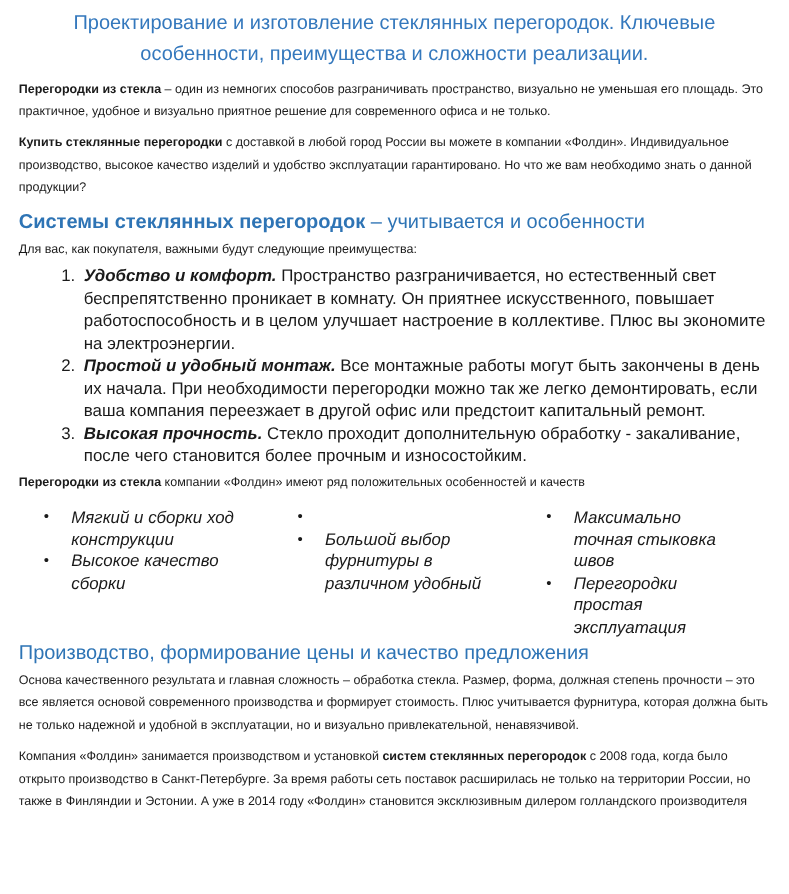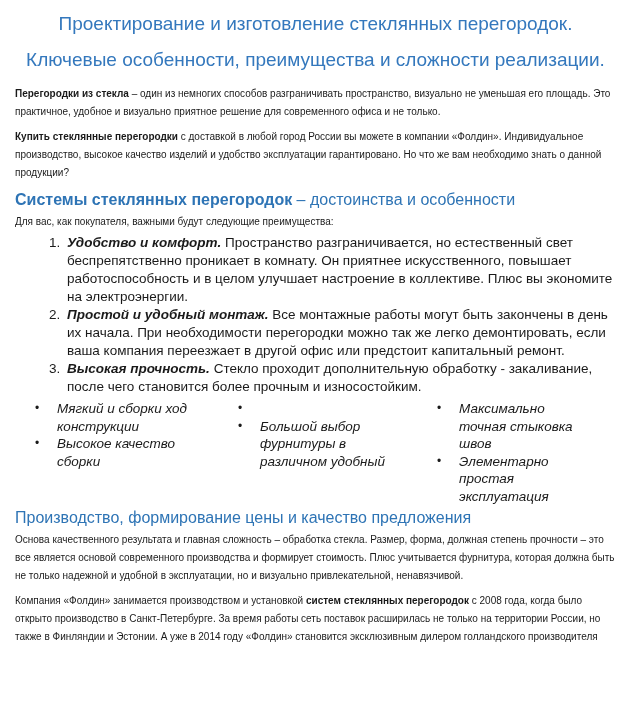--- a/index.html
+++ b/index.html
@@ -10,21 +10,21 @@
   }
   html,body{margin:0;padding:0;background:#ffffff;}
   body{
     width:631px;height:715px;overflow:hidden;
     font-family:"Liberation Sans",sans-serif;
     color:var(--text);
     -webkit-font-smoothing:antialiased;
   }
   .page{padding:4px 15px 0 15px;width:601px;}
   .doc-title{
-    font-size:19px;line-height:36px;font-weight:400;
+    font-size:16px;line-height:25px;font-weight:400;
     color:var(--title-blue);text-align:center;
     margin:2px 0 7px 0;
   }
   p.body{
     font-size:10px;line-height:18px;
     margin:0 0 7px 0;
   }
   .b{font-weight:bold;}
   .it{font-style:italic;font-weight:bold;}
   h2.sect{
@@ -54,30 +54,31 @@
 <body>
 
 <div class="page">
 
   <h1 class="doc-title">Проектирование и изготовление стеклянных перегородок. Ключевые особенности, преимущества и сложности реализации.</h1>
 
   <p class="body"><span class="b">Перегородки из стекла</span><span> – один из немногих способов разграничивать пространство, визуально не уменьшая его площадь. Это практичное, удобное и визуально приятное решение для современного офиса и не только.</span></p>
 
   <p class="body"><span class="b">Купить стеклянные перегородки</span><span> с доставкой в любой город России вы можете в компании «Фолдин». Индивидуальное производство, высокое качество изделий и удобство эксплуатации гарантировано. Но что же вам необходимо знать о данной продукции?</span></p>
 
-  <h2 class="sect"><span class="b">Системы стеклянных перегородок</span><span> – достоинства и особенности</span></h2>
+  <h2 class="sect"><span class="b">Системы стеклянных перегородок</span><span> – учитывается и особенности</span></h2>
 
   <p class="body lead">Для вас, как покупателя, важными будут следующие преимущества:</p>
 
   <ol class="advantages">
     <li><span class="it">Удобство и комфорт.</span><span> Пространство разграничивается, но естественный свет беспрепятственно проникает в комнату. Он приятнее искусственного, повышает работоспособность и в целом улучшает настроение в коллективе. Плюс вы экономите на электроэнергии.</span></li>
     <li><span class="it">Простой и удобный монтаж.</span><span> Все монтажные работы могут быть закончены в день их начала. При необходимости перегородки можно так же легко демонтировать, если ваша компания переезжает в другой офис или предстоит капитальный ремонт.</span></li>
     <li><span class="it">Высокая прочность.</span><span> Стекло проходит дополнительную обработку - закаливание, после чего становится более прочным и износостойким.</span></li>
   </ol>
 
+  <p class="body features-intro"><span class="b">Перегородки из стекла</span><span> компании «Фолдин» имеют ряд положительных особенностей и качеств</span></p>
 
   <div class="cols">
     <div class="col c1">
       <ul class="feat">
         <li>
             <span class="blt">•</span>
             <span class="ftx">Мягкий и сборки ход конструкции</span>
           </li>
         <li>
             <span class="blt">•</span>
@@ -97,21 +98,21 @@
       </ul>
     </div>
     <div class="col c3">
       <ul class="feat">
         <li>
             <span class="blt">•</span>
             <span class="ftx">Максимально точная стыковка швов</span>
           </li>
         <li>
             <span class="blt">•</span>
-            <span class="ftx">Элементарно простая эксплуатация</span>
+            <span class="ftx">Перегородки простая эксплуатация</span>
           </li>
       </ul>
     </div>
   </div>
 
   <h2 class="sect">Производство, формирование цены и качество предложения</h2>
 
   <p class="body">Основа качественного результата и главная сложность – обработка стекла. Размер, форма, должная степень прочности – это все является основой современного производства и формирует стоимость. Плюс учитывается фурнитура, которая должна быть не только надежной и удобной в эксплуатации, но и визуально привлекательной, ненавязчивой.</p>
 
   <p class="body"><span>Компания «Фолдин» занимается производством и установкой </span><span class="b">систем стеклянных перегородок</span><span> с 2008 года, когда было открыто производство в Санкт-Петербурге. За время работы сеть поставок расширилась не только на территории России, но также в Финляндии и Эстонии. А уже в 2014 году «Фолдин» становится эксклюзивным дилером голландского производителя </span></p>

